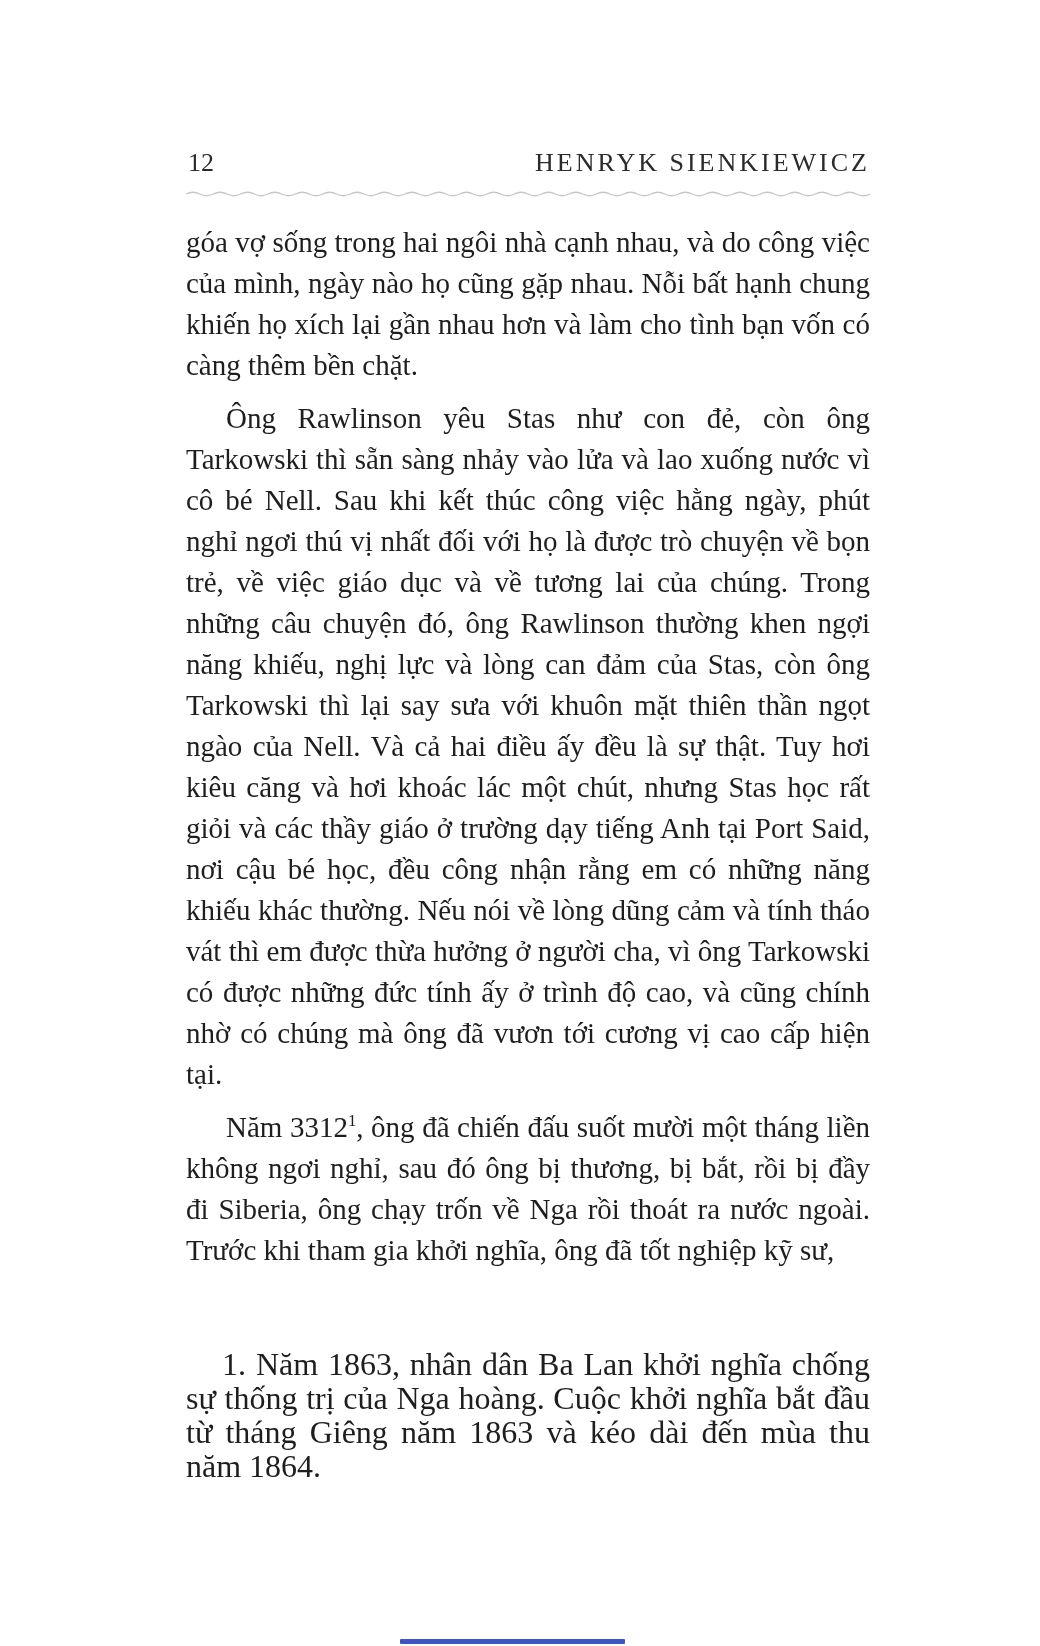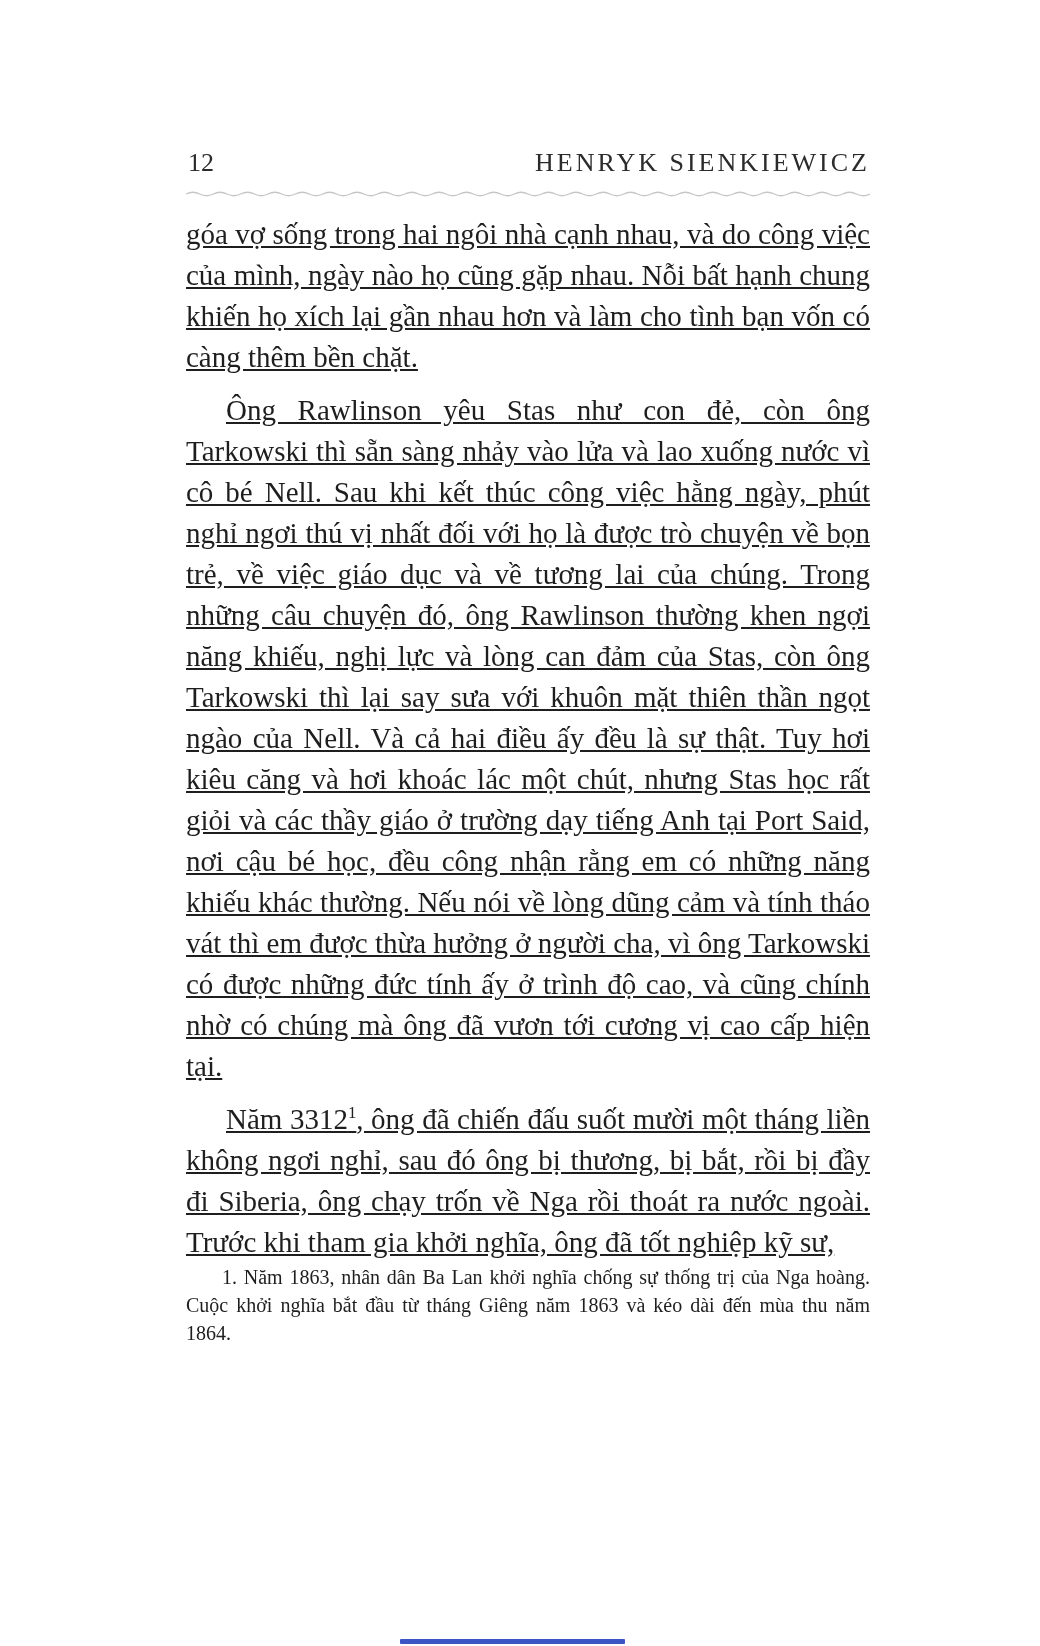--- a/index.html
+++ b/index.html
@@ -40,42 +40,42 @@
     font-variant: small-caps;
     text-transform: uppercase;
   }
   .wavy-rule {
     display: block;
     width: 100%;
     height: 8px;
     margin-top: 8px;
   }
   .body-text {
-    margin-top: 16px;
+    margin-top: 24px;
     font-size: 29px;
     line-height: 41px;
     text-align: justify;
-    text-decoration: underline;
   }
   .para {
     text-indent: 40px;
     margin-top: 12px;
   }
   .para.no-indent {
     text-indent: 0;
     margin-top: 0;
   }
   sup.fn-ref {
     font-size: 0.58em;
     line-height: 0;
     vertical-align: super;
   }
   .footnote {
-    font-size: 20px;
-    line-height: 28px;
+    margin-top: 76px;
+    font-size: 32px;
+    line-height: 34px;
     text-align: justify;
   }
   .footnote-text {
     text-indent: 36px;
   }
   .bottom-artifact {
     position: absolute;
     left: 400px;
     bottom: 2px;
     width: 225px;

